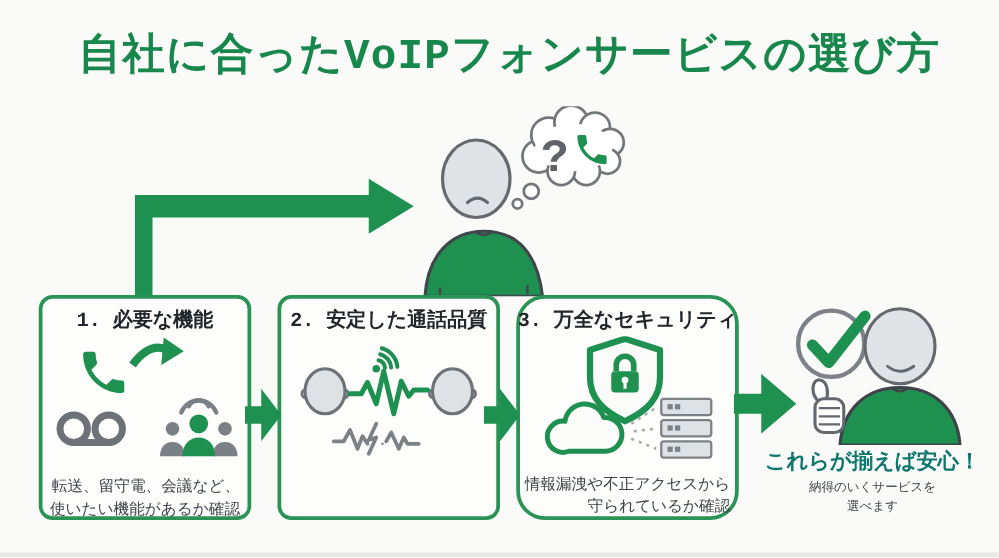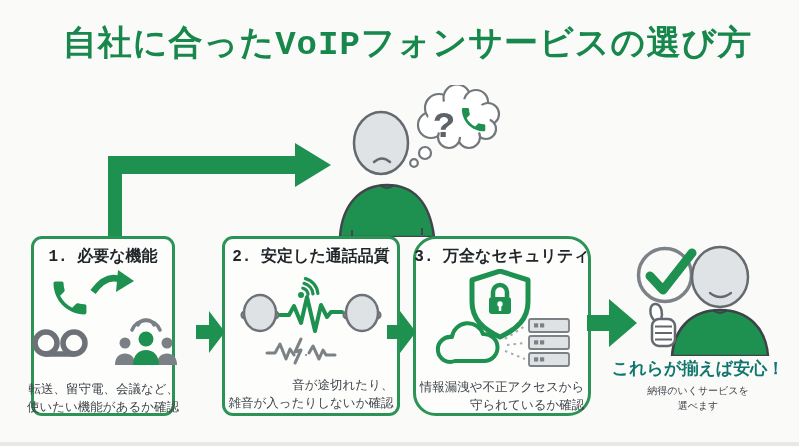--- a/index.html
+++ b/index.html
@@ -15,21 +15,21 @@
     color:#17874c;white-space:nowrap;
   }
   .flow-arrow{position:absolute;}
   .flow-arrow polygon{fill:#1e9150;}
   .illu{position:absolute;}
   .step-box{
     position:absolute;top:236px;height:180px;box-sizing:border-box;
     background:#fdfdfb;border:3px solid #2a9355;border-radius:11px;
     display:flex;flex-direction:column;align-items:center;
   }
-  .box1{left:31px;width:144px;}
+  .box1{left:31px;width:170px;}
   .box2{left:222px;width:178px;}
   .box3{left:413px;width:178px;border-radius:23px;}
   .step-heading{
     margin-top:9px;font-size:16px;font-weight:bold;color:#21262b;
     white-space:nowrap;line-height:1.2;
   }
   .icon-area{margin-top:2px;flex:0 0 auto;}
   .step-caption{
     margin-top:auto;margin-bottom:9px;text-align:right;
     font-size:12.5px;line-height:1.45;color:#3e444a;white-space:nowrap;
@@ -132,24 +132,20 @@
         <path d="M75.1,14.4 A12,12 0 0 1 84,25" stroke="#1e9150" stroke-width="3.2" fill="none" stroke-linecap="round"></path>
         <path d="M76.4,9.6 A17,17 0 0 1 88.9,24.5" stroke="#1e9150" stroke-width="3.2" fill="none" stroke-linecap="round"></path>
       </g>
       <g stroke="#7c8186" stroke-width="3" fill="none" stroke-linecap="round" stroke-linejoin="round">
         <path d="M38,84 h8 l5,-9 6,15 4,-10 4,6"></path>
         <path d="M72,70 l-6,13 6,-2 -6,13"></path>
         <path d="M80,84 l4,-7 6,13 4,-9 3,5 h9"></path>
         <circle cx="77" cy="86" r="1" fill="#7c8186" stroke="none"></circle>
       </g>
     </svg>
-    <div class="step-caption">
-      <span>音が途切れたり、</span><br>
-      <span>雑音が入ったりしないか確認</span>
-    </div>
   </div>
 
   <div class="step-box box3">
     <div class="step-heading">3. 万全なセキュリティ</div>
     <svg class="icon-area" width="170" height="110" viewBox="0 0 170 110">
       <path d="M38,92 a12.5,12.5 0 1 1 -3,-24 a16,16 0 0 1 31,-3 a10.5,10.5 0 0 1 2,27 z" fill="#fbfbf9" stroke="#1e9150" stroke-width="4" stroke-linejoin="round"></path>
       <g>
         <rect x="112" y="50" width="40" height="13" rx="2" fill="#dfe2e4" stroke="#7c8186" stroke-width="1.8"></rect>
         <rect x="117" y="54.3" width="4.2" height="4.2" fill="#7c8186"></rect>
           <rect x="123" y="54.3" width="4.2" height="4.2" fill="#7c8186"></rect>

